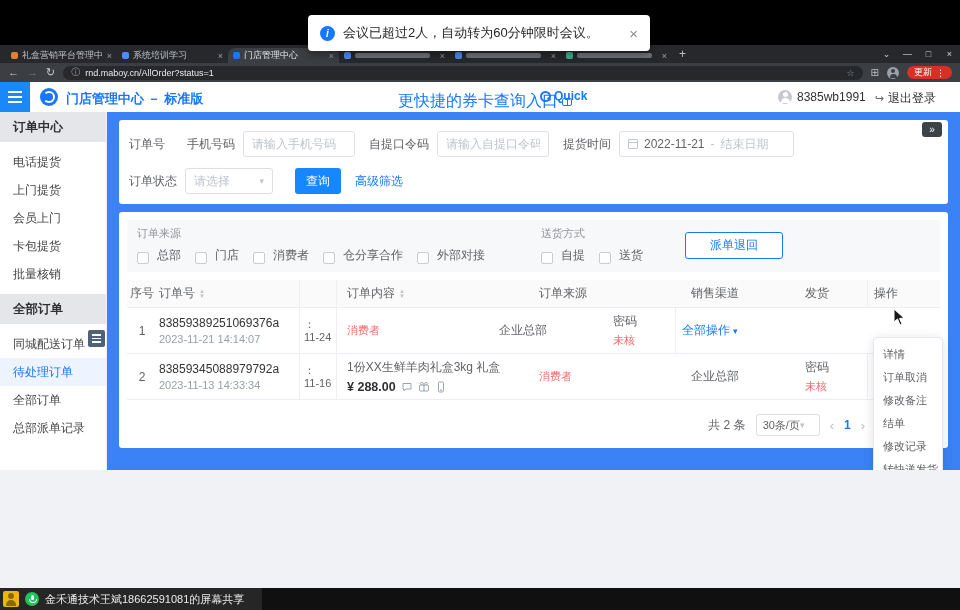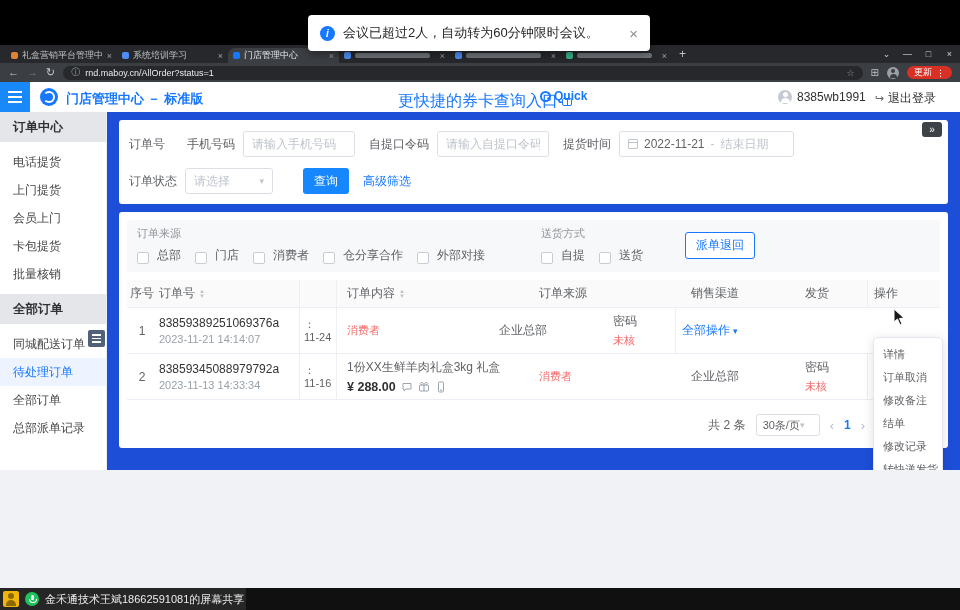--- a/index.html
+++ b/index.html
@@ -37,21 +37,21 @@
   .omni-ico{color:#9aa0a6;font-size:9px}
   .url{flex:1;white-space:nowrap;overflow:hidden;color:#e8eaed}
   .tool-ico{color:#bdc1c6;font-size:10px;cursor:pointer}
   .avatar-sm{width:12px;height:12px;border-radius:50%;background:#9aa0a6;position:relative;flex:0 0 auto}
   .avatar-sm::before{content:"";position:absolute;left:4px;top:2px;width:4px;height:4px;border-radius:50%;background:#3b3e42}
   .avatar-sm::after{content:"";position:absolute;left:2.5px;top:7px;width:7px;height:4px;border-radius:4px 4px 0 0;background:#3b3e42}
   .updatepill{height:13px;background:#d93025;border-radius:7px;color:#fff;font-size:9px;display:flex;align-items:center;
     padding:0 7px;gap:4px;cursor:pointer;flex:0 0 auto}
 
   
-  .app{position:absolute;left:0;top:37px;width:100%;height:388px;background:#1d4ed8;overflow:hidden}
+  .app{position:absolute;left:0;top:37px;width:100%;height:388px;background:#3b82f6;overflow:hidden}
   .appheader{position:absolute;left:0;top:0;width:100%;height:30px;background:#fff;z-index:5}
   .hamburger{position:absolute;left:0;top:0;width:30px;height:30px;background:#1989fa;display:flex;flex-direction:column;
     align-items:center;justify-content:center;gap:3px;cursor:pointer}
   .hamburger i{width:14px;height:2px;background:#fff}
   .logo{position:absolute;left:40px;top:6px;width:18px;height:18px;border-radius:50%;background:#1778ff}
   .logo::after{content:"";position:absolute;left:3px;top:3px;width:8px;height:8px;border-radius:50%;border:2px solid #fff;border-left-color:transparent}
   .apptitle{position:absolute;left:66px;top:8px;font-size:13px;font-weight:bold;color:#1778ff;white-space:nowrap}
   .coupon{position:absolute;left:398px;top:9px;display:flex;align-items:center;gap:4px;font-size:16px;color:#1778ff;cursor:pointer}
   .coupon-ico{width:10px;height:8px;border:1px solid #1778ff;border-radius:2px;position:relative}
   .coupon-ico::after{content:"";position:absolute;left:4px;top:0;width:1px;height:6px;background:#1778ff}
@@ -88,33 +88,33 @@
   .finput::placeholder{color:#bfc4cc}
   .gap{margin-right:14px}
   .dateinput{width:175px;height:26px;border:1px solid #dcdfe6;border-radius:3px;display:flex;align-items:center;padding:0 8px;gap:6px;
     font-size:12px;cursor:pointer;background:#fff}
   .cal{width:10px;height:10px;border:1px solid #c0c4cc;border-radius:1px;position:relative;flex:0 0 auto}
   .cal::before{content:"";position:absolute;left:0;top:2px;width:8px;height:1px;background:#c0c4cc}
   .d-start{color:#606266}.d-sep{color:#bfc4cc}.d-end{color:#bfc4cc}
   .fselect{width:88px;height:26px;border:1px solid #dcdfe6;border-radius:3px;display:flex;align-items:center;justify-content:space-between;
     padding:0 8px;font-size:12px;color:#bfc4cc;cursor:pointer;background:#fff}
   .caret{color:#c0c4cc;font-size:9px}
-  .btn-primary{height:26px;width:46px;margin-left:30px;background:#1687ff;border:none;border-radius:3px;color:#fff;font-size:12px;
+  .btn-primary{height:26px;width:46px;margin-left:22px;background:#1687ff;border:none;border-radius:3px;color:#fff;font-size:12px;
     cursor:pointer;font-family:inherit}
   .link{font-size:12px;color:#1778ff;margin-left:14px;cursor:pointer}
 
   .tablecard{left:12px;top:100px;width:829px;padding:8px 8px 12px}
   .filterbox{background:#f7f8fa;border-radius:3px;padding:6px 10px 8px;display:flex;align-items:center}
   .fgroup-label{font-size:11px;color:#909399;margin-bottom:6px}
   .fgroup-row{display:flex;align-items:center}
   .cbx{display:flex;align-items:flex-end;gap:8px;font-size:12px;color:#606266;margin-right:14px;cursor:pointer;white-space:nowrap}
   .box{width:12px;height:12px;border:1px solid #c8ccd4;border-radius:2px;background:#fff;flex:0 0 auto}
   .grp2{margin-left:42px}
   .btn-outline{margin-left:28px;align-self:center;background:#fff;border:1px solid #1778ff;color:#1778ff;font-size:12px;
-    border-radius:3px;padding:4px 10px;cursor:pointer;font-family:Liberation Serif, serif;white-space:nowrap}
+    border-radius:3px;padding:4px 24px;cursor:pointer;font-family:Liberation Serif, serif;white-space:nowrap}
 
   .tbl{margin-top:8px}
   .thead,.trow{display:flex;align-items:center}
   .thead{height:28px;background:#fafafa;border-bottom:1px solid #ebeef5;font-size:12px;color:#606266}
   .trow{height:46px;border-bottom:1px solid #ebeef5;font-size:12px;color:#606266}
   .c-idx{width:30px;text-align:center;flex:0 0 auto}
   .c-no{width:142px;flex:0 0 auto;padding-left:2px;overflow:hidden}
   .c-clip{width:38px;flex:0 0 auto;border-left:1px solid #eceff4;border-right:1px solid #eceff4;height:100%;
     display:flex;flex-direction:column;justify-content:center;padding-left:4px;overflow:hidden}
   .c-content{width:192px;flex:0 0 auto;padding-left:10px;overflow:hidden}
@@ -151,21 +151,21 @@
     display:flex;align-items:center;justify-content:center;font-size:10px;cursor:pointer;z-index:6}
 
   .action-menu{position:absolute;left:766px;top:225px;width:70px;background:#fff;border:1px solid #e4e7ed;border-radius:4px;
     box-shadow:0 2px 12px rgba(0,0,0,.12);padding:5px 0;z-index:30}
   .menu-item{height:23px;display:flex;align-items:center;padding-left:9px;font-size:11px;color:#606266;cursor:pointer;white-space:nowrap}
 
   .cursor{position:absolute;left:786px;top:196px;z-index:40}
 
   
   .sharebar{position:absolute;left:0;bottom:0;width:100%;height:22px;background:#101010;display:flex;align-items:center}
-  .share-chip{height:22px;background:#262626;display:flex;align-items:center;padding:0 2px 0 3px;gap:6px}
+  .share-chip{height:22px;background:#262626;display:flex;align-items:center;padding:0 18px 0 3px;gap:6px}
   .share-avatar{width:16px;height:16px;background:#f0b50a;border-radius:2px;position:relative;flex:0 0 auto}
   .share-avatar::before{content:"";position:absolute;left:5px;top:2px;width:6px;height:6px;border-radius:50%;background:#8c6900}
   .share-avatar::after{content:"";position:absolute;left:3px;top:9px;width:10px;height:6px;border-radius:5px 5px 0 0;background:#8c6900}
   .share-mic{width:14px;height:14px;border-radius:50%;background:#1ec35b;position:relative;flex:0 0 auto}
   .share-mic::before{content:"";position:absolute;left:5.5px;top:3px;width:3px;height:5px;border-radius:2px;background:#fff}
   .share-mic::after{content:"";position:absolute;left:4px;top:7px;width:6px;height:3px;border:1px solid #fff;border-top:none;border-radius:0 0 4px 4px}
   .share-text{font-size:11px;color:#ececec;white-space:nowrap}
 </style>
 </head>
 <body>

